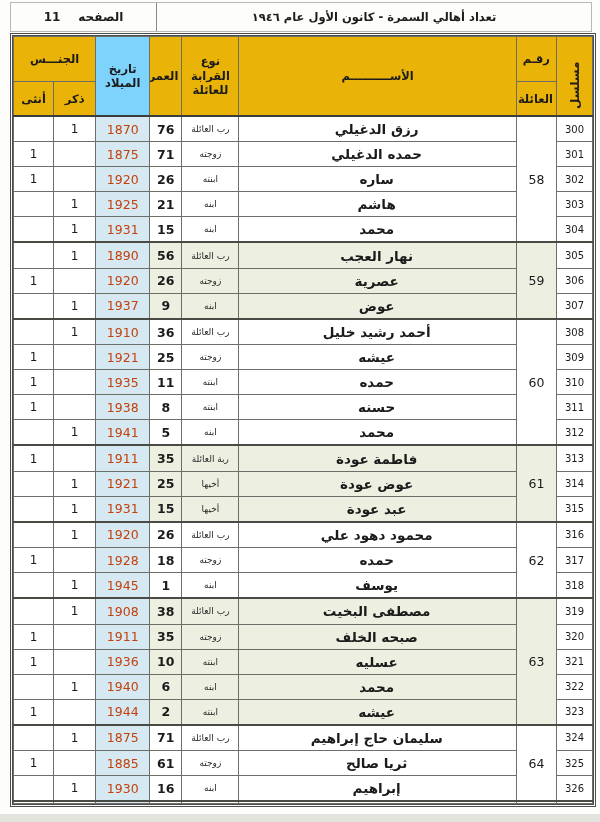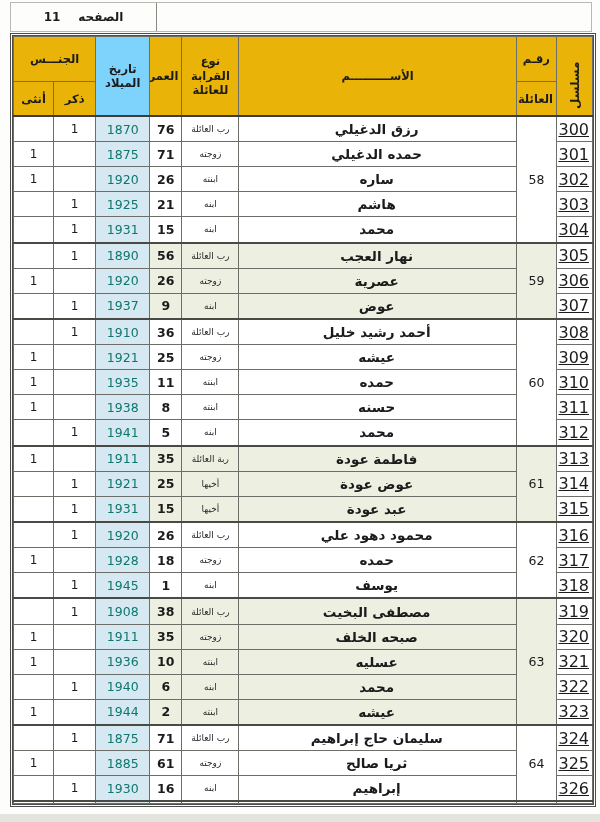--- a/index.html
+++ b/index.html
@@ -58,42 +58,43 @@
     transform:rotate(-90deg);
     font-size:12px;font-weight:bold;letter-spacing:1px;
   }
   .hdr-relation div{line-height:1.25;}
   tbody td{font-size:12px;text-align:center;vertical-align:middle;}
   td.cell-name{
     font-size:13.5px;font-weight:600;padding-right:5px;
   }
   td.cell-relation{font-size:9px;color:#2a2a2a;}
   td.cell-birth{
-    background:#d6e9f2;color:#0f766e;font-size:12.5px;margin-left:30px;
+    background:#d6e9f2;color:#c2410c;font-size:12.5px;margin-left:30px;
   }
   td.cell-age{font-size:12.5px;font-weight:bold;}
-  td.cell-serial{font-size:16px;text-decoration:underline;}
+  td.cell-serial{font-size:10px;}
   td.cell-family{font-size:12.5px;font-weight:500;}
   tr.shaded td.cell-name,
   tr.shaded td.cell-relation,
   tr.shaded td.cell-age,
   td.cell-family.shaded{
     background:#edf0e1;
   }
   tr.group-start td{border-top:2px solid #4a4a45;}
   
   .edge-bottom{position:absolute;left:0;right:0;bottom:0;height:8px;background:#e4e4df;}
 </style>
 </head>
 <body>
 
 <div class="page">
 
   <div class="top-strip">
     <div class="strip-title-cell">
+      <span>تعداد أهالي السمرة - كانون الأول عام ١٩٤٦</span>
     </div>
     <div class="strip-page-cell">
       <span>الصفحه</span>
       <span>11</span>
     </div>
   </div>
 
   <div class="table-wrap">
     <table dir="rtl">
       <colgroup>

